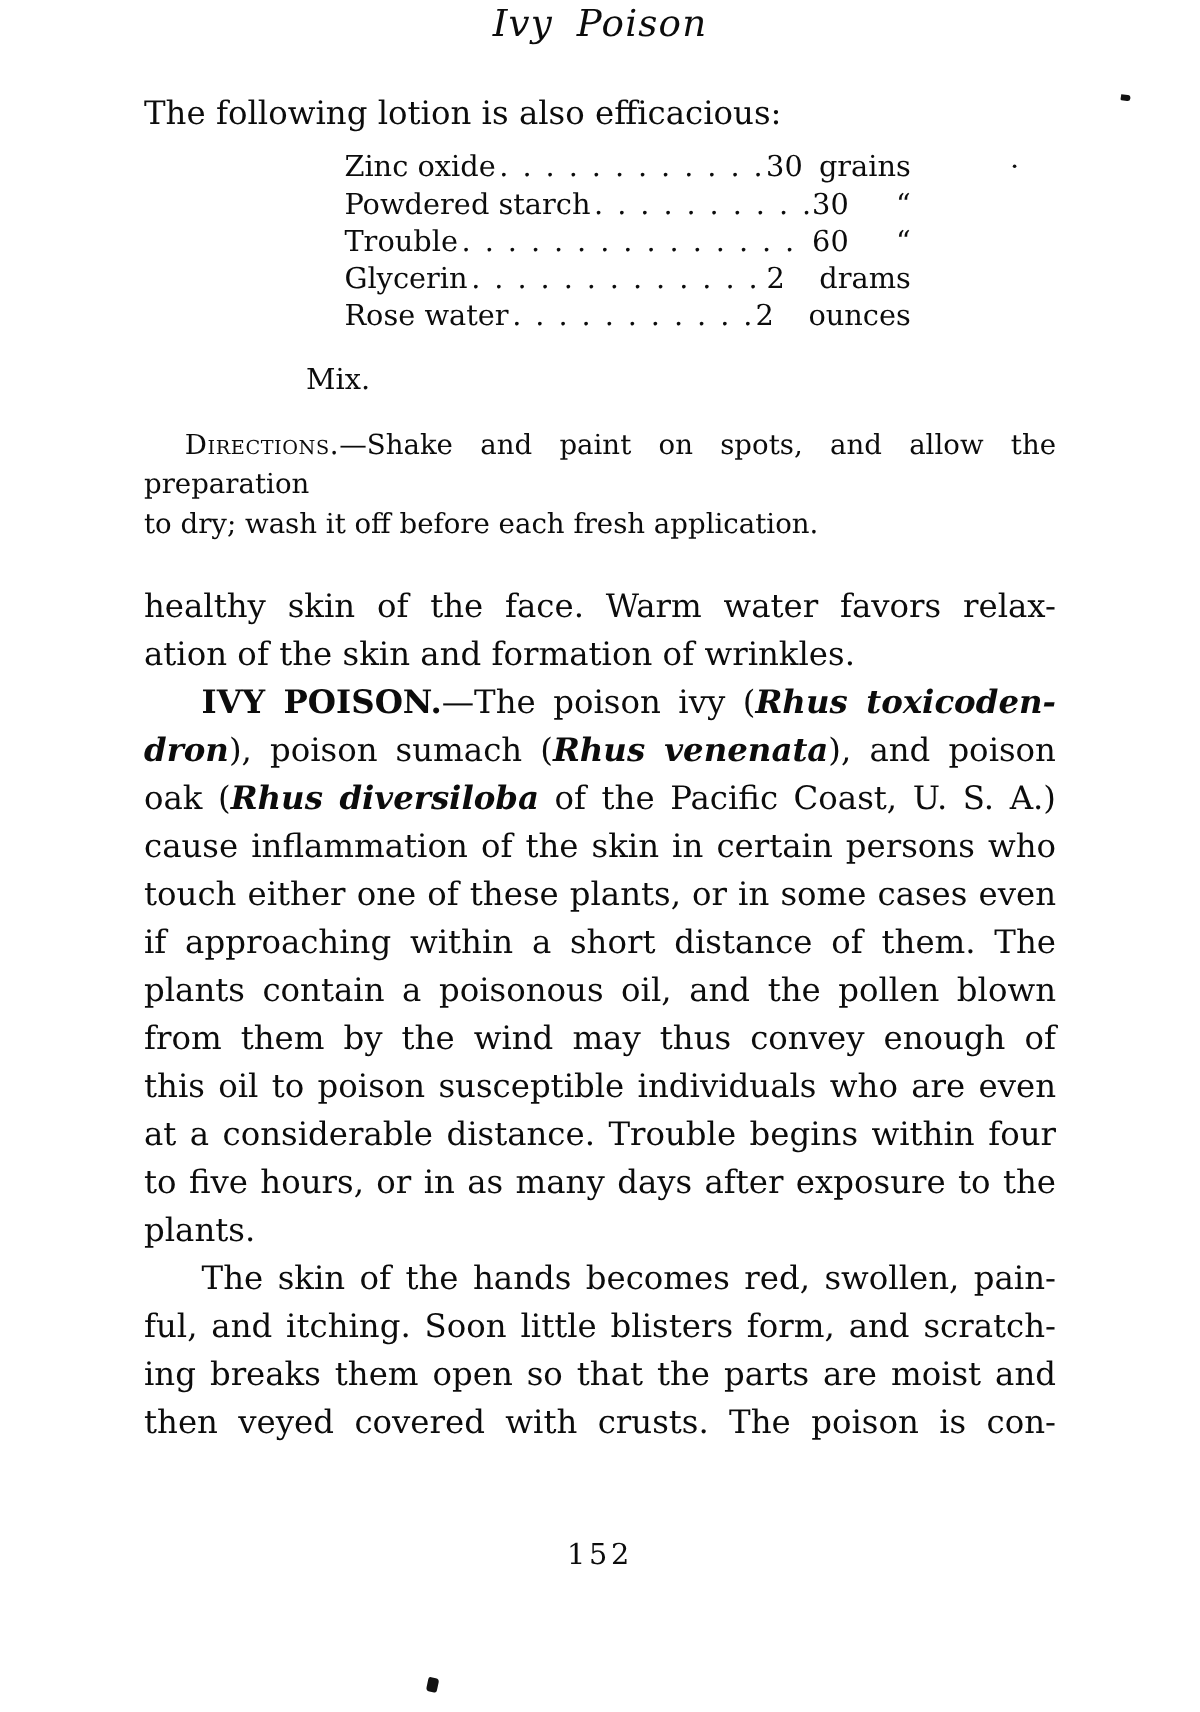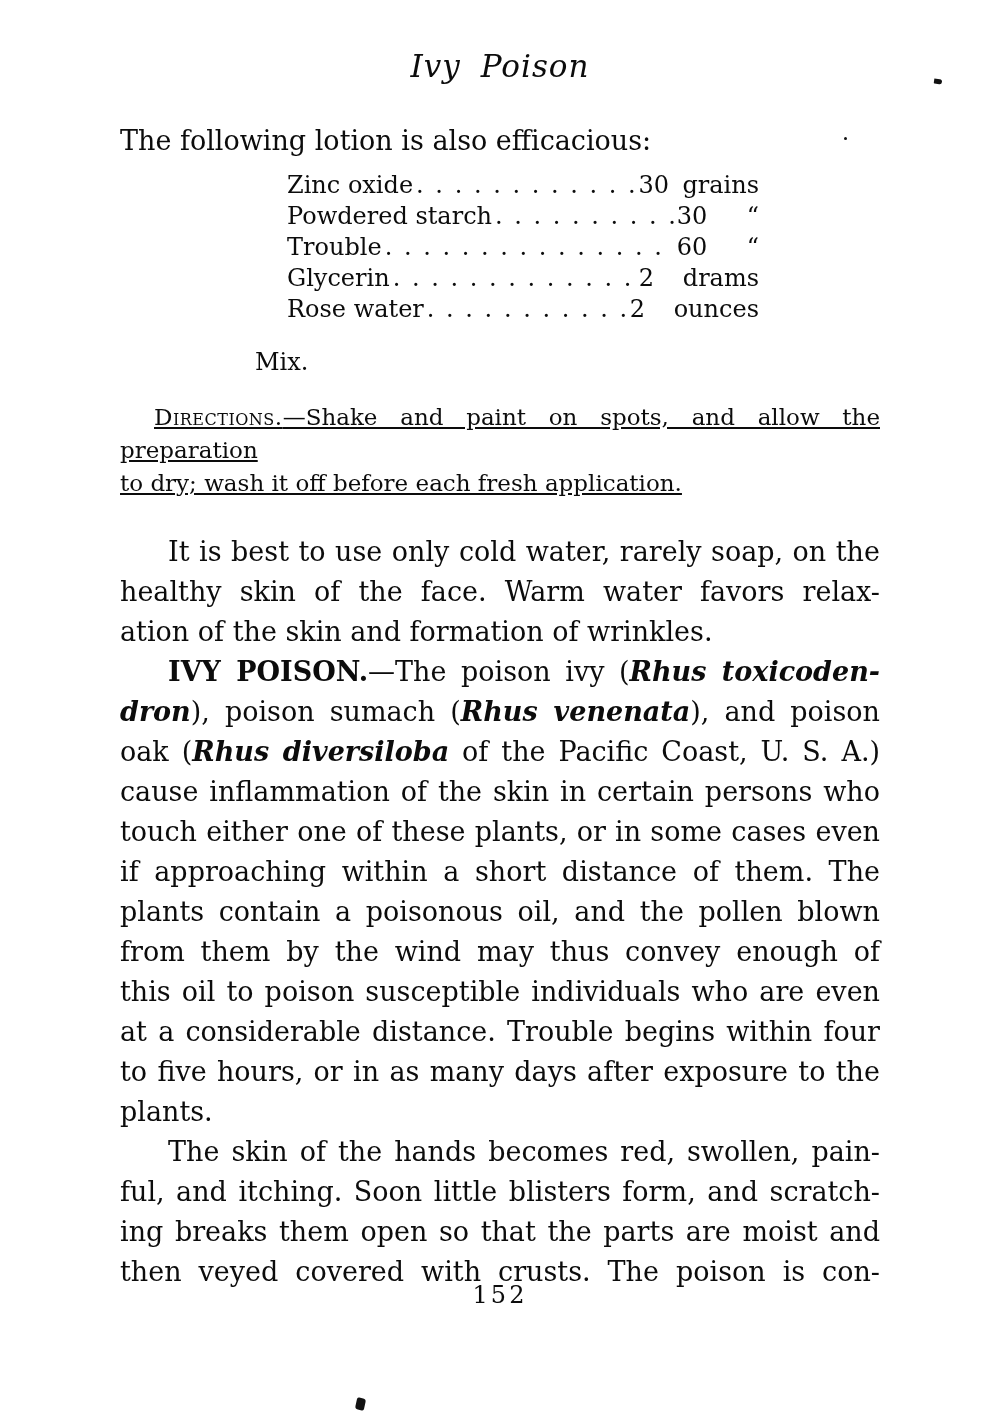--- a/index.html
+++ b/index.html
@@ -9,21 +9,20 @@
     height: 1427px;
     background: #ffffff;
     color: #0c0c0c;
     font-family: "DejaVu Serif", serif;
     overflow: hidden;
     box-sizing: border-box;
   }
   .content { padding: 0 120px; }
 
   .title {
-    padding-top: 46px;
     margin: 0;
     text-align: center;
     font-style: italic;
     font-weight: normal;
     font-size: 31px;
     word-spacing: 9px;
     letter-spacing: 1px;
     line-height: 40px;
   }
 
@@ -54,21 +53,20 @@
     margin-left: 135px;
     margin-top: 22px;
     font-size: 24px;
     line-height: 31px;
   }
 
   .directions {
     margin-top: 23px;
     font-size: 23px;
     line-height: 33px;
-    text-decoration: underline;
   }
 
   .body-text {
     margin-top: 32px;
     font-size: 27px;
     line-height: 40px;
   }
 
   .tline { text-align: justify; text-align-last: justify; }
   .tline.endline { text-align-last: left; }
@@ -140,21 +138,20 @@
 
     <div class="mix">Mix.</div>
 
     <div class="directions">
         <div class="tline indent"><span class="sc">Directions.</span><span>—Shake and paint on spots, and allow the preparation</span></div>
         <div class="tline endline"><span>to dry; wash it off before each fresh application.</span></div>
       </div>
 
     <div class="body-text">
         <div class="paragraph">
-          <div class="tline indent"><span>It is best to use only cold water, rarely soap, on the</span></div>
           <div class="tline"><span>healthy skin of the face.  Warm water favors relax-</span></div>
           <div class="tline endline"><span>ation of the skin and formation of wrinkles.</span></div>
         </div>
         <div class="paragraph">
           <div class="tline indent"><span class="b">IVY POISON.</span><span>—The poison ivy (</span><span class="i">Rhus toxicoden-</span></div>
           <div class="tline"><span class="i">dron</span><span>), poison sumach (</span><span class="i">Rhus venenata</span><span>), and poison</span></div>
           <div class="tline"><span>oak (</span><span class="i">Rhus diversiloba</span><span> of the Pacific Coast, U. S. A.)</span></div>
           <div class="tline"><span>cause inflammation of the skin in certain persons who</span></div>
           <div class="tline"><span>touch either one of these plants, or in some cases even</span></div>
           <div class="tline"><span>if approaching within a short distance of them.  The</span></div>

